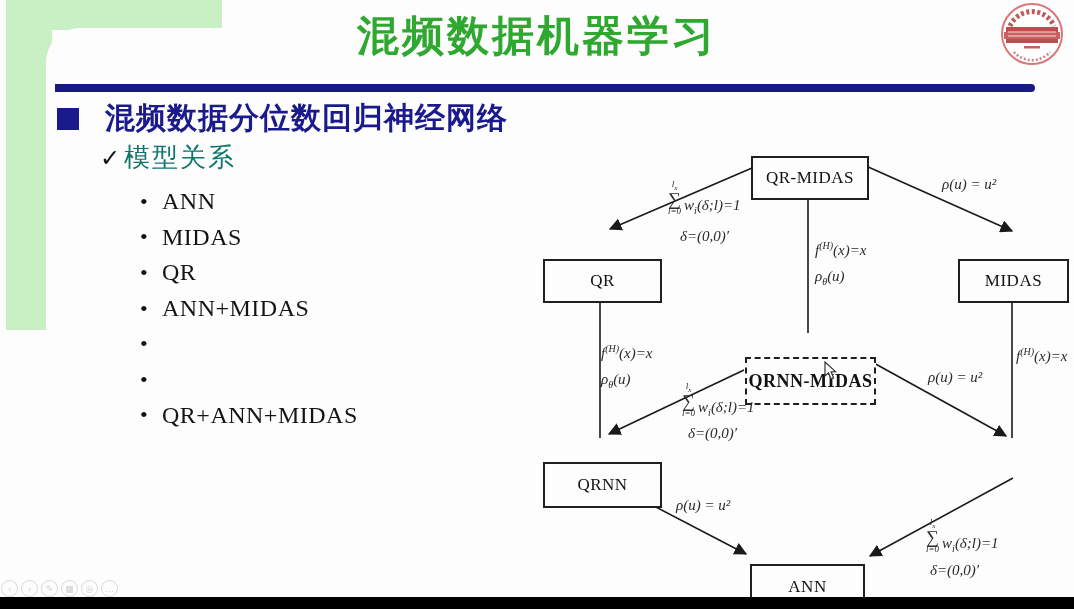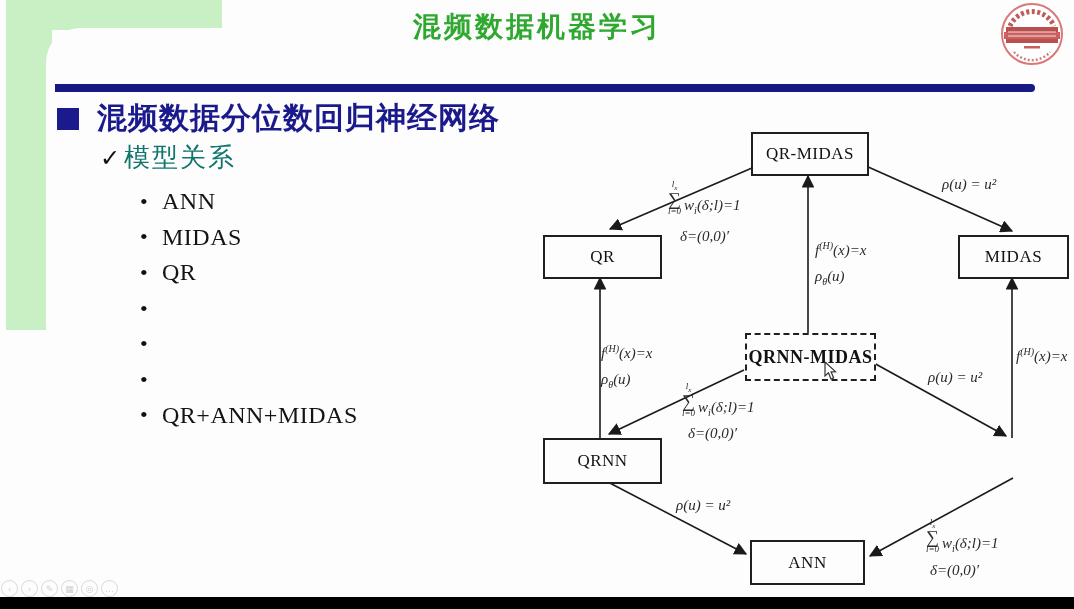--- a/index.html
+++ b/index.html
@@ -8,41 +8,41 @@
     background:#fdfdfd;
     font-family:"Liberation Serif", serif;
   }
   
   .green-top{position:absolute;left:6px;top:0;width:216px;height:30px;background:#c9efc4;}
   .green-left{position:absolute;left:6px;top:0;width:46px;height:330px;background:#c9efc4;}
   .content-panel{position:absolute;left:46px;top:28px;right:0;bottom:0;background:#fdfdfd;border-top-left-radius:34px;}
   .slide-title{
     position:absolute;left:0;top:8px;width:100%;text-align:center;
     font-family:"Liberation Sans", sans-serif;
-    font-size:28px;font-weight:bold;color:#2fa82f;letter-spacing:3px;
+    font-size:42px;font-weight:bold;color:#2fa82f;letter-spacing:3px;
   }
   .title-rule{position:absolute;left:55px;top:84px;width:980px;height:8px;background:#191984;border-radius:0 4px 4px 0;}
-  .heading-row{position:absolute;left:57px;top:98px;display:flex;align-items:center;gap:18px;}
+  .heading-row{position:absolute;left:57px;top:98px;display:flex;align-items:center;gap:26px;}
   .heading-square{width:22px;height:22px;background:#1a1a8c;flex:0 0 auto;}
   .heading-text{font-size:30px;font-weight:bold;color:#1a1a8c;letter-spacing:1px;white-space:nowrap;}
   .check-row{position:absolute;left:100px;top:140px;display:flex;align-items:center;gap:4px;}
   .check-mark{font-size:24px;font-weight:bold;color:#111;font-family:"DejaVu Sans", sans-serif;}
   .check-text{font-size:26px;color:#0f766e;letter-spacing:2px;}
   .bullet-list{position:absolute;left:140px;top:184px;}
   .bullet-item{display:flex;align-items:center;height:35.6px;}
   .bullet-dot{width:22px;font-size:22px;color:#111;}
   .bullet-label{font-size:24px;color:#141414;letter-spacing:.5px;}
 
   
   .diagram{position:absolute;left:530px;top:120px;width:544px;height:478px;}
   .diagram svg.arrows{position:absolute;left:0;top:0;}
   .node{
     position:absolute;border:2px solid #1f1f1f;background:#fdfdfd;
     display:flex;align-items:center;justify-content:center;
-    font-size:17px;color:#111;letter-spacing:.5px;
+    font-size:17px;color:#111;letter-spacing:.5px;margin-top:24px;
   }
   .node.dashed{border:2px dashed #1f1f1f;font-weight:bold;font-size:18px;}
   .math{position:absolute;font-style:italic;font-size:15px;color:#2a2a2a;white-space:nowrap;}
   .math sub{font-size:10px;}
   .math sup{font-size:10px;}
   .sum-row{display:flex;align-items:flex-end;gap:3px;}
   .sigma-stack{display:inline-flex;flex-direction:column;align-items:center;line-height:1;}
   .ss-sup,.ss-sub{font-size:9px;font-style:italic;}
   .ss-sup sub{font-size:7px;}
   .ss-sigma{font-size:18px;line-height:.85;font-style:normal;}
@@ -101,20 +101,21 @@
   <div class="bullet-item">
       <span class="bullet-dot">•</span>
       <span class="bullet-label">MIDAS</span>
     </div>
   <div class="bullet-item">
       <span class="bullet-dot">•</span>
       <span class="bullet-label">QR</span>
     </div>
   <div class="bullet-item">
       <span class="bullet-dot">•</span>
+      <span class="bullet-label">ANN+MIDAS</span>
     </div>
   <div class="bullet-item">
       <span class="bullet-dot">•</span>
     </div>
   <div class="bullet-item">
       <span class="bullet-dot">•</span>
     </div>
   <div class="bullet-item">
       <span class="bullet-dot">•</span>
       <span class="bullet-label">QR+ANN+MIDAS</span>

